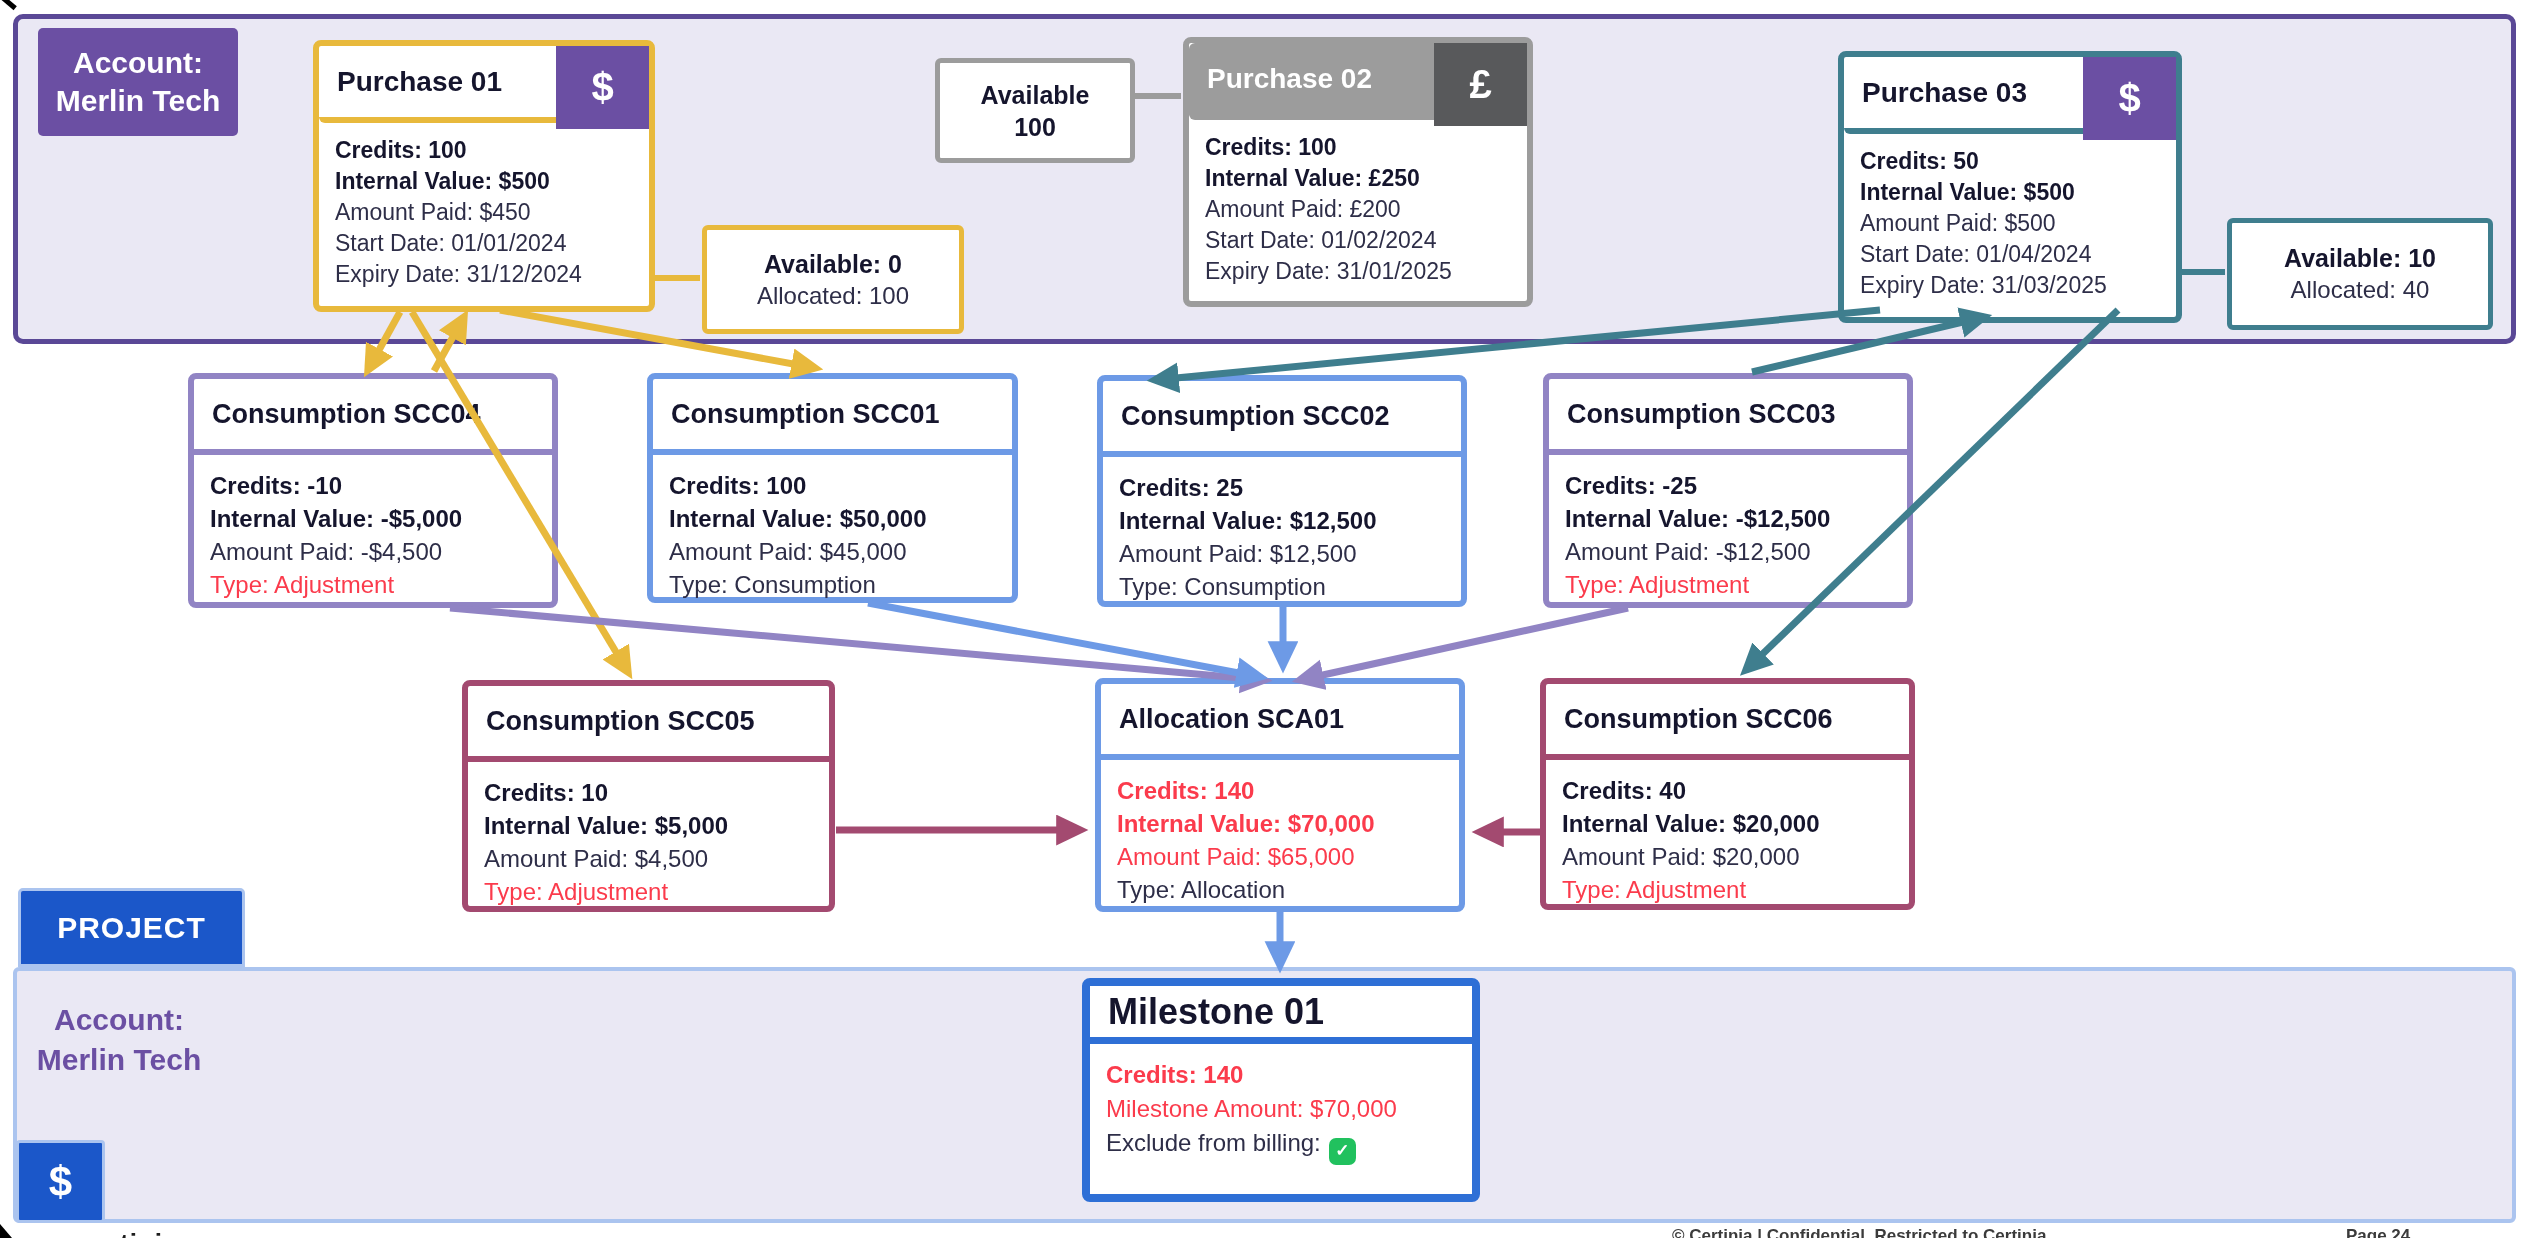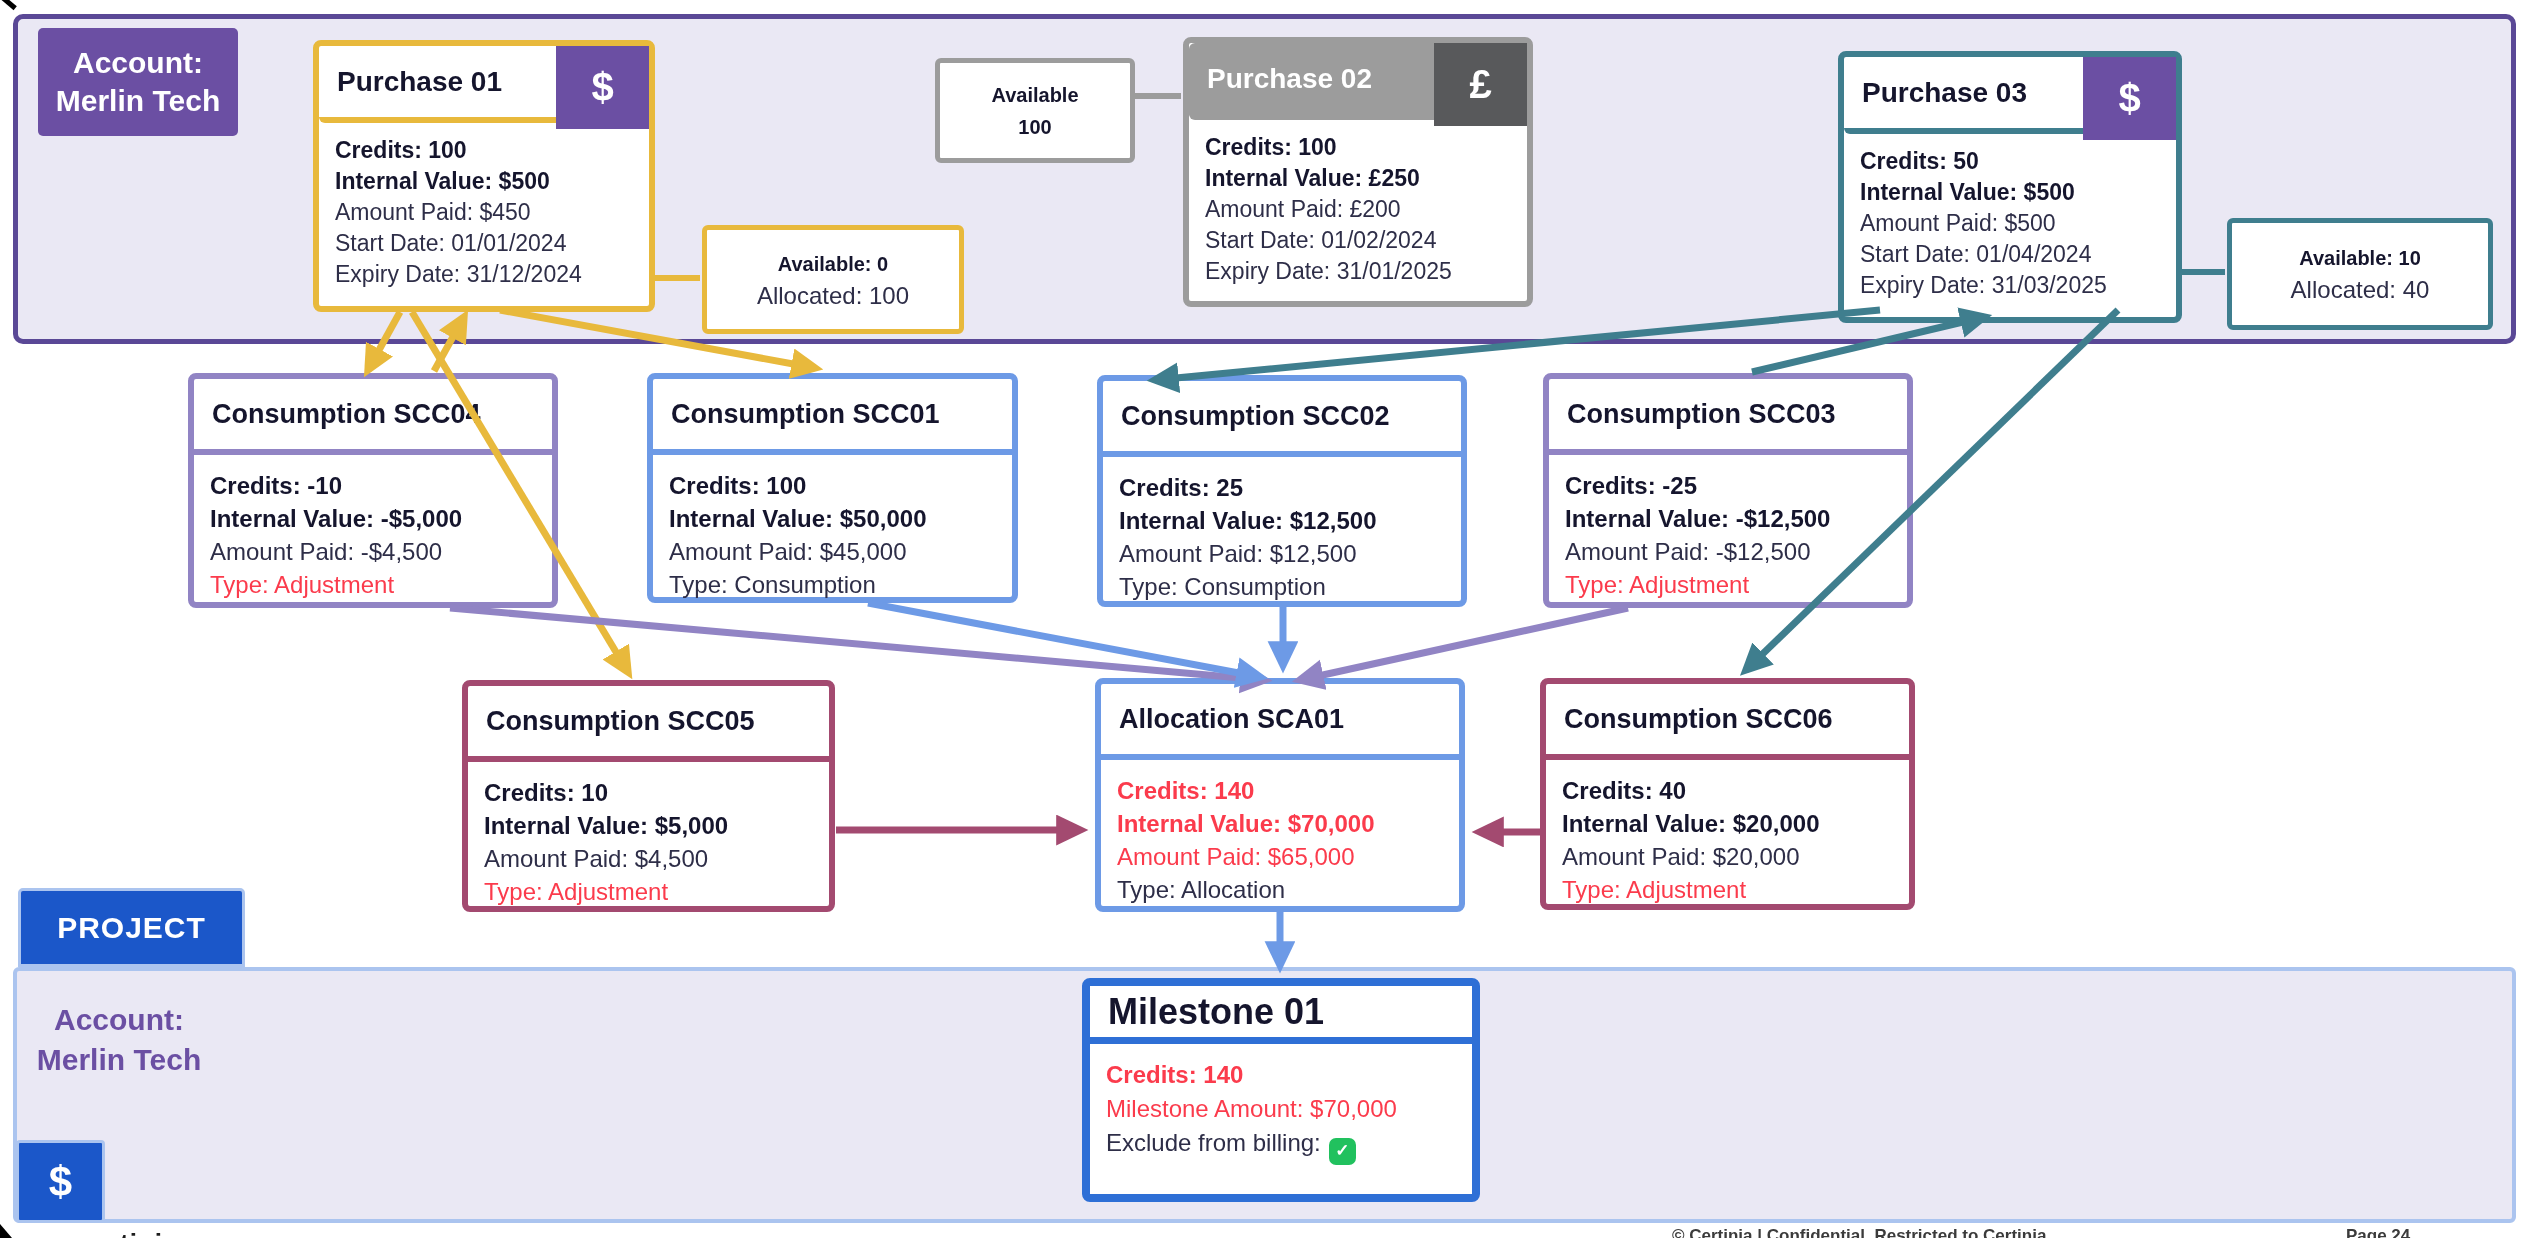--- a/index.html
+++ b/index.html
@@ -38,21 +38,21 @@
   .consume .bd{padding:14px 14px 0 16px;font-size:24px;line-height:33px;}
   
   .milestone{border-width:8px;}
   .milestone .hd{height:58px;font-size:36px;border-bottom-width:7px;}
   .milestone .bd{padding:14px 14px 0 16px;font-size:24px;line-height:34px;}
   .chk{display:inline-flex;align-items:center;justify-content:center;width:27px;height:27px;margin-left:8px;
     background:#21c15e;border-radius:7px;color:#fff;font-weight:bold;font-size:17px;vertical-align:-5px;}
   
   .avail{position:absolute;box-sizing:border-box;background:#fff;border:5px solid;border-radius:6px;z-index:10;
     display:flex;flex-direction:column;align-items:center;justify-content:center;font-size:24px;line-height:32px;color:#2e2e48;}
-  .avail .b{font-size:20px;}
+  .avail .b{font-size:25px;}
   
   #edges{position:absolute;left:0;top:0;z-index:50;pointer-events:none;}
   .mk-yellow{fill:#e8b93c;} .mk-teal{fill:#3f7e8e;} .mk-purple{fill:#9184c4;} .mk-blue{fill:#6d9ae6;} .mk-maroon{fill:#a34a70;}
   
   .footer-copy{position:absolute;left:1672px;top:1226px;font-size:17px;font-weight:bold;color:#3b3b3b;}
   .footer-page{position:absolute;left:2346px;top:1226px;font-size:17px;font-weight:bold;color:#3b3b3b;}
   .partial-logo{position:absolute;left:78px;top:1228px;font-size:26px;font-weight:bold;color:#1d1d1d;letter-spacing:1px;}
   .corner-mark{position:absolute;background:#000;z-index:60;}
   .corner-tl{left:-6px;top:-2px;width:24px;height:5px;transform:rotate(40deg);}
   .corner-bl{left:0;top:1224px;width:12px;height:14px;clip-path:polygon(0 0,100% 100%,0 100%);}

